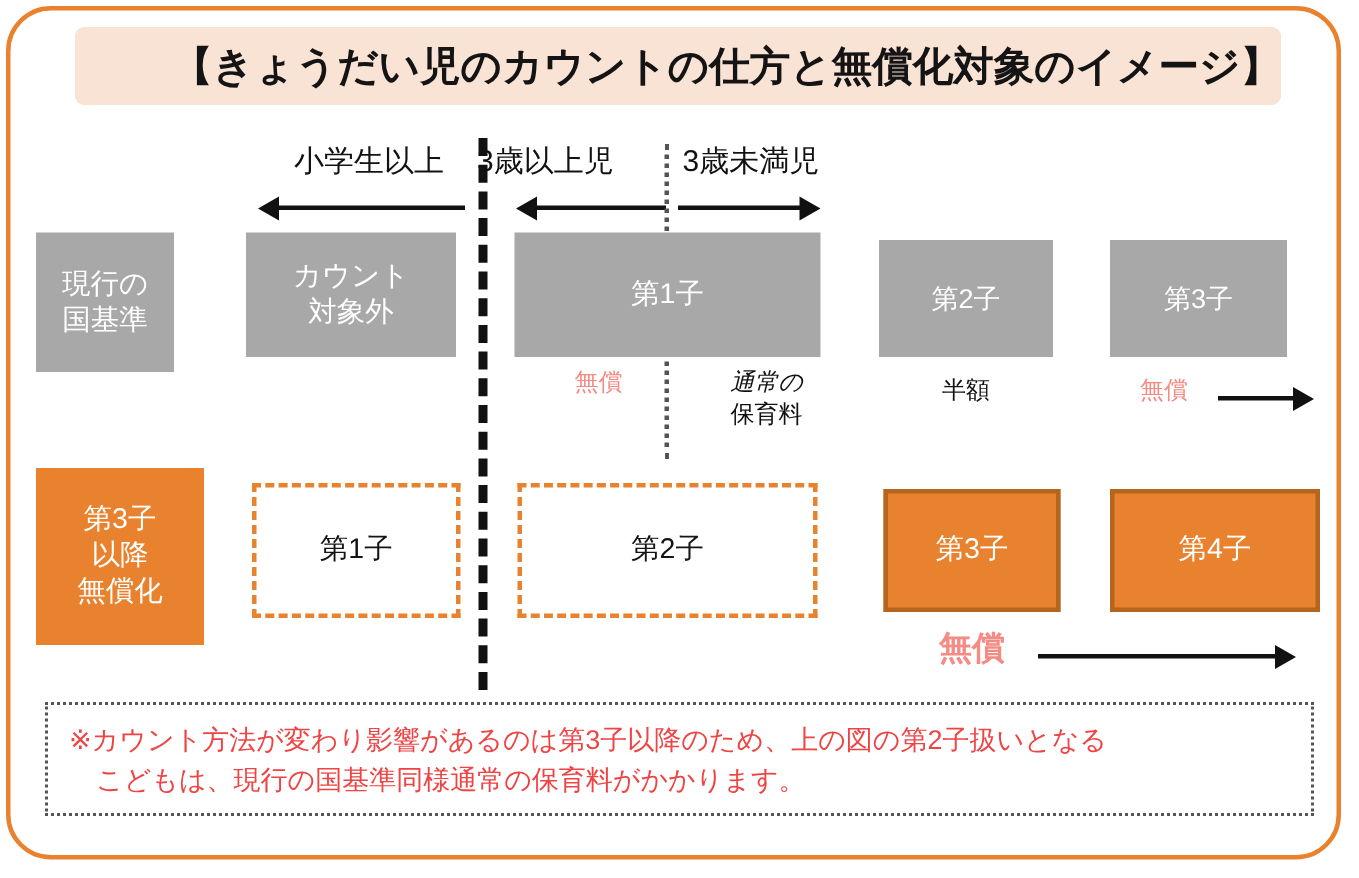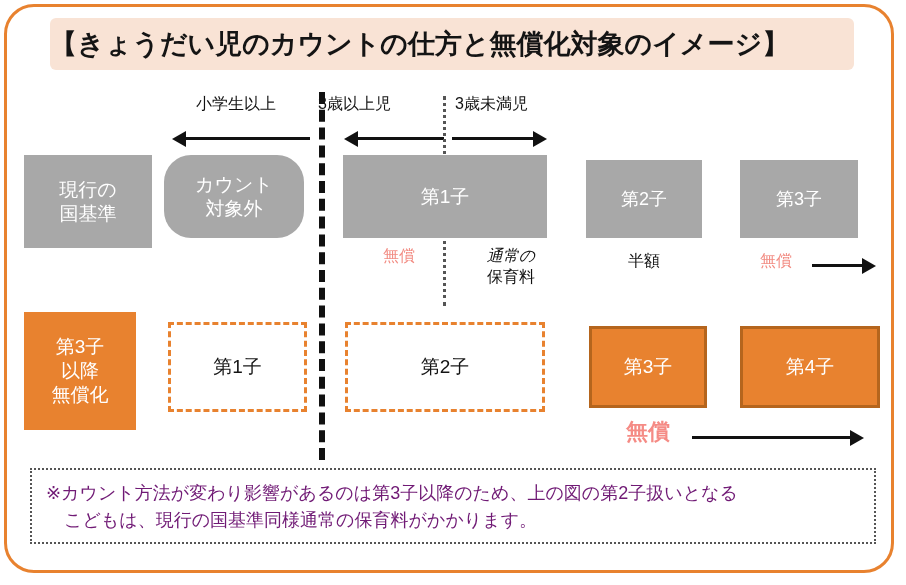--- a/index.html
+++ b/index.html
@@ -6,32 +6,32 @@
   body{width:906px;height:585px;overflow:hidden;
        font-family:"Liberation Sans","DejaVu Sans",sans-serif;}
 
   .stage{position:relative;width:906px;height:585px;}
 
   .outer-frame{position:absolute;left:4px;top:4px;width:890px;height:569px;
        border:3px solid #E8822F;border-radius:30px;box-sizing:border-box;}
 
   .title-bar{position:absolute;left:50px;top:18px;width:804px;height:52px;
        background:#F9E3D5;border-radius:6px;display:flex;align-items:center;
-       justify-content:flex-start;box-sizing:border-box;}
+       justify-content:flex-end;box-sizing:border-box;}
   .title-bar span{font-size:27px;font-weight:bold;color:#141414;letter-spacing:0px;
        white-space:nowrap;}
 
   
   .div-thick{position:absolute;left:319px;top:92px;width:0;height:368px;
        border-left:6px dashed #111111;}
   .div-dotted{position:absolute;left:443px;top:96px;width:0;height:210px;
        border-left:3px dotted #555555;}
 
   
-  .toplabel{position:absolute;font-size:16px;color:#111;white-space:nowrap;}
+  .toplabel{position:absolute;font-size:20px;color:#111;white-space:nowrap;}
 
   
   .arrow-line{position:absolute;height:0;border-top:3px solid #111111;}
   .arrow-head{position:absolute;width:0;height:0;}
   .ah-left{border-top:8px solid transparent;border-bottom:8px solid transparent;
        border-right:14px solid #111111;}
   .ah-right{border-top:8px solid transparent;border-bottom:8px solid transparent;
        border-left:14px solid #111111;}
 
   
@@ -47,21 +47,21 @@
        border:3px dashed #E8822F;}
 
   
   .cap{position:absolute;font-size:16px;color:#111;text-align:center;line-height:1.3;}
   .cap.red{color:#F28B82;}
   .cap.redbold{color:#F58B85;font-weight:bold;font-size:22px;}
 
   
   .footnote{position:absolute;left:30px;top:468px;width:846px;height:76px;
        border:2px dotted #555555;box-sizing:border-box;padding:10px 14px 0 14px;
-       font-size:18px;color:#701a75;line-height:1.5;}
+       font-size:18px;color:#ef4444;line-height:1.5;}
   .footnote .l2{display:block;padding-left:18px;font-family:Liberation Serif, serif;}
 </style>
 </head>
 <body>
 
 <div class="stage">
 
   <div class="outer-frame"></div>
 
   <div class="title-bar">
@@ -77,28 +77,28 @@
 
   <div class="arrow-line" style="left:358px;top:137px;width:86px;"></div>
   <div class="arrow-head ah-left" style="left:344px;top:131px;"></div>
 
   <div class="arrow-line" style="left:452px;top:137px;width:82px;"></div>
   <div class="arrow-head ah-right" style="left:533px;top:131px;"></div>
 
   <div class="div-thick"></div>
   <div class="div-dotted"></div>
 
-  <div class="box gray" style="left:24px;top:155px;width:128px;height:93px;">
+  <div class="box gray" style="left:24px;top:155px;width:92px;height:93px;">
     <div>
       <div>現行の</div>
       <div>国基準</div>
     </div>
   </div>
 
-  <div class="box gray" style="left:164px;top:155px;width:140px;height:83px;border-radius:27px;">
+  <div class="box gray" style="left:164px;top:155px;width:140px;height:83px;">
     <div>
       <div>カウント</div>
       <div>対象外</div>
     </div>
   </div>
 
   <div class="box gray" style="left:343px;top:155px;width:204px;height:83px;">
     <span>第1子</span>
   </div>
 

